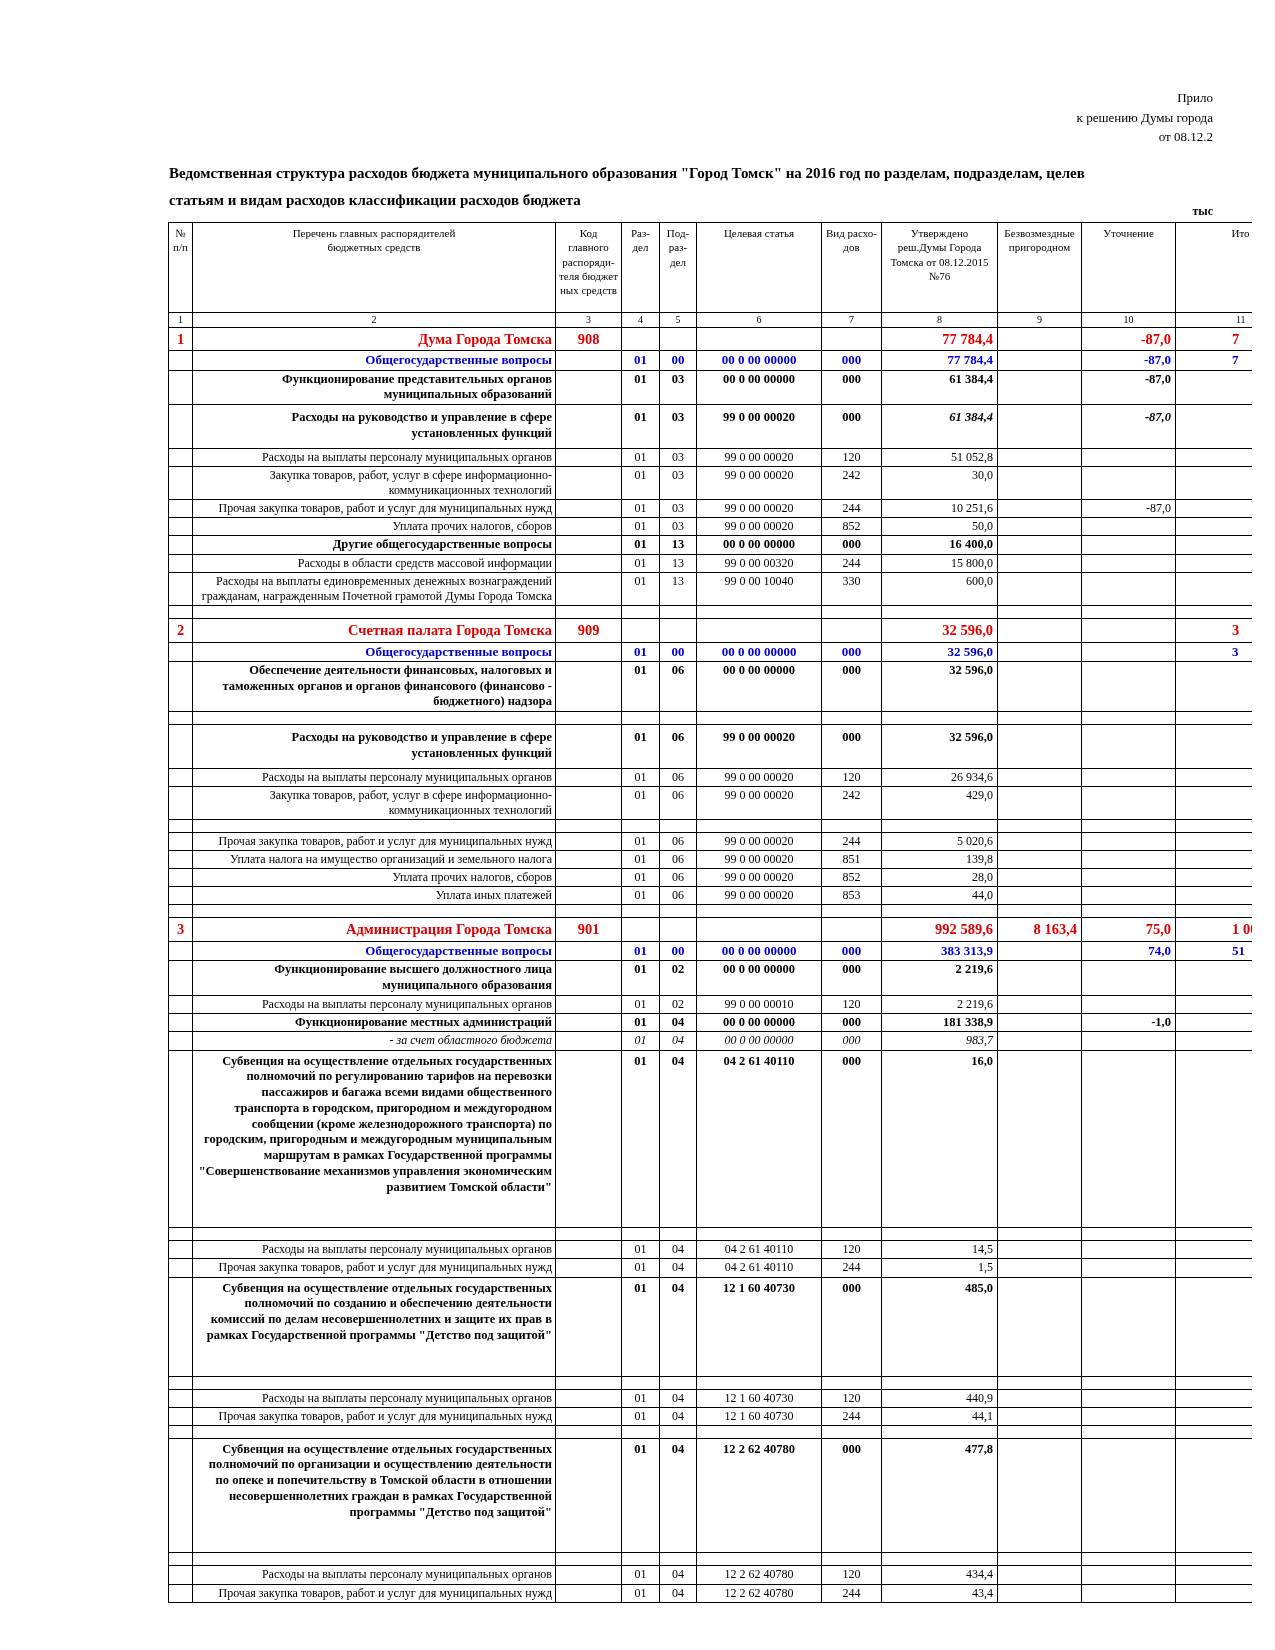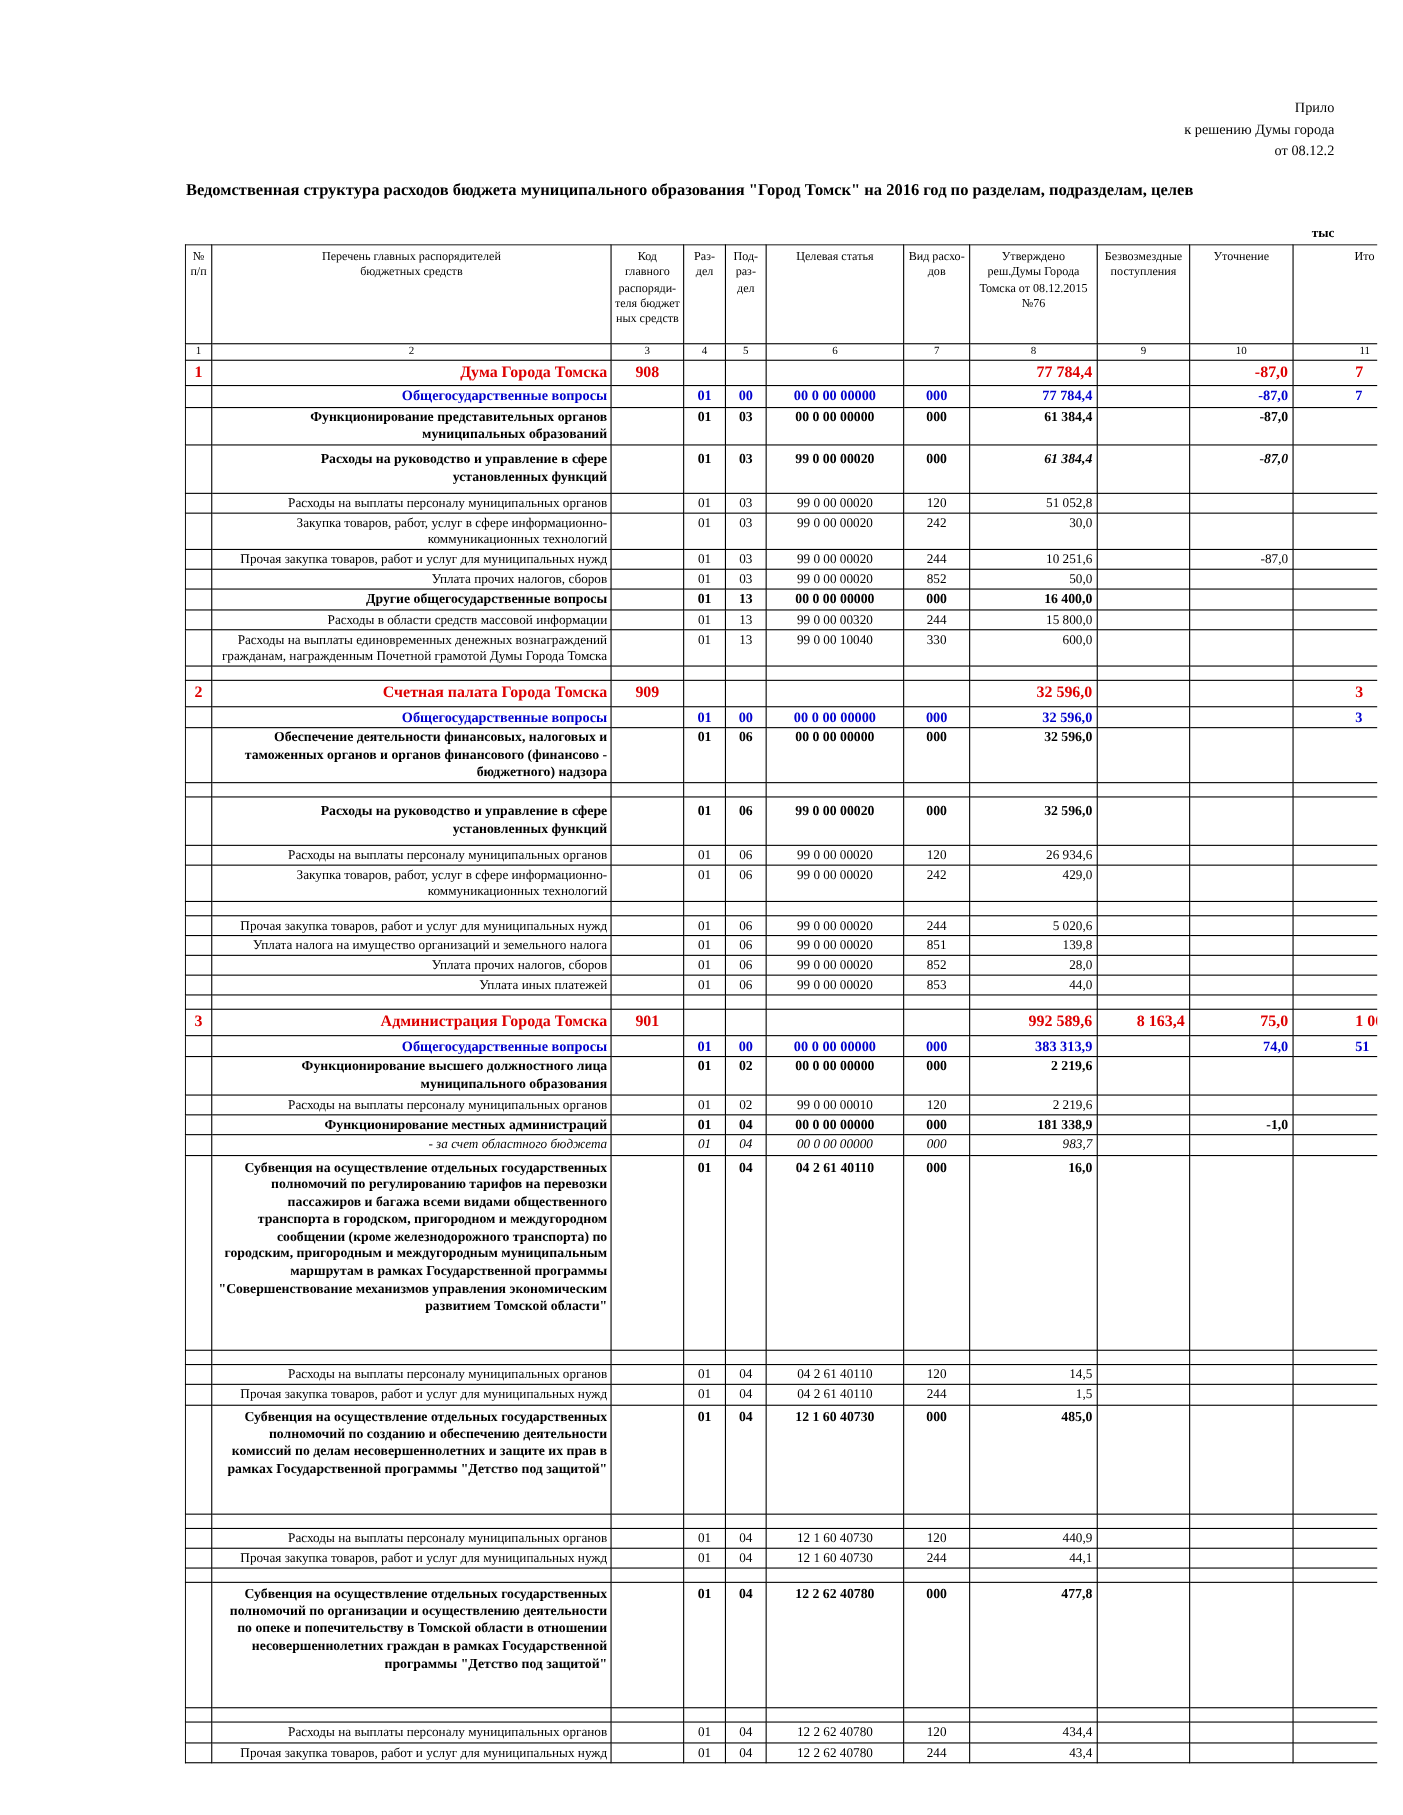--- a/index.html
+++ b/index.html
@@ -46,20 +46,21 @@
 <div class="page">
 
   <div class="corner">
     <div>Прило</div>
     <div>к решению Думы города</div>
     <div>от 08.12.2</div>
   </div>
 
   <div class="title">
     <div>Ведомственная структура расходов бюджета муниципального образования "Город Томск" на 2016 год по разделам, подразделам, целев</div>
+    <div>статьям и видам расходов классификации расходов бюджета</div>
   </div>
 
   <div class="units">тыс</div>
 
   <div class="table-wrap">
     <table>
       <colgroup>
         <col class="w0">
           <col class="w1">
           <col class="w2">
@@ -89,21 +90,21 @@
 раз-
 дел</th>
             <th class="c5">Целевая статья</th>
             <th class="c6">Вид расхо-
 дов</th>
             <th class="c7">Утверждено
 реш.Думы Города
 Томска от 08.12.2015
 №76</th>
             <th class="c8">Безвозмездные
-поступления</th>
+пригородном</th>
             <th class="c9">Уточнение</th>
             <th class="c10">Ито</th>
           </tr>
         <tr class="num-row">
             <td class="c0">1</td>
             <td class="c1">2</td>
             <td class="c2">3</td>
             <td class="c3">4</td>
             <td class="c4">5</td>
             <td class="c5">6</td>

